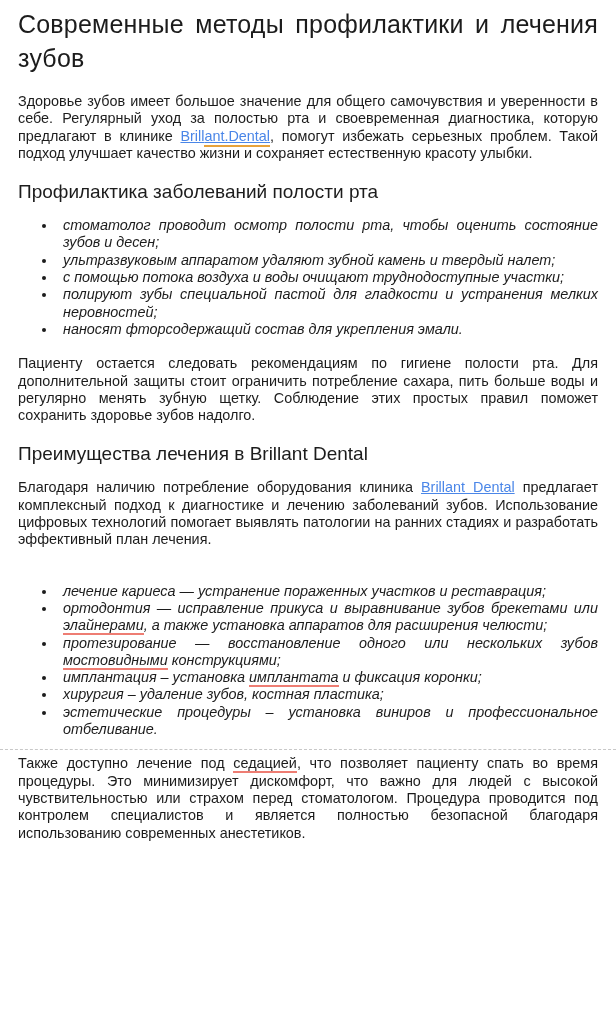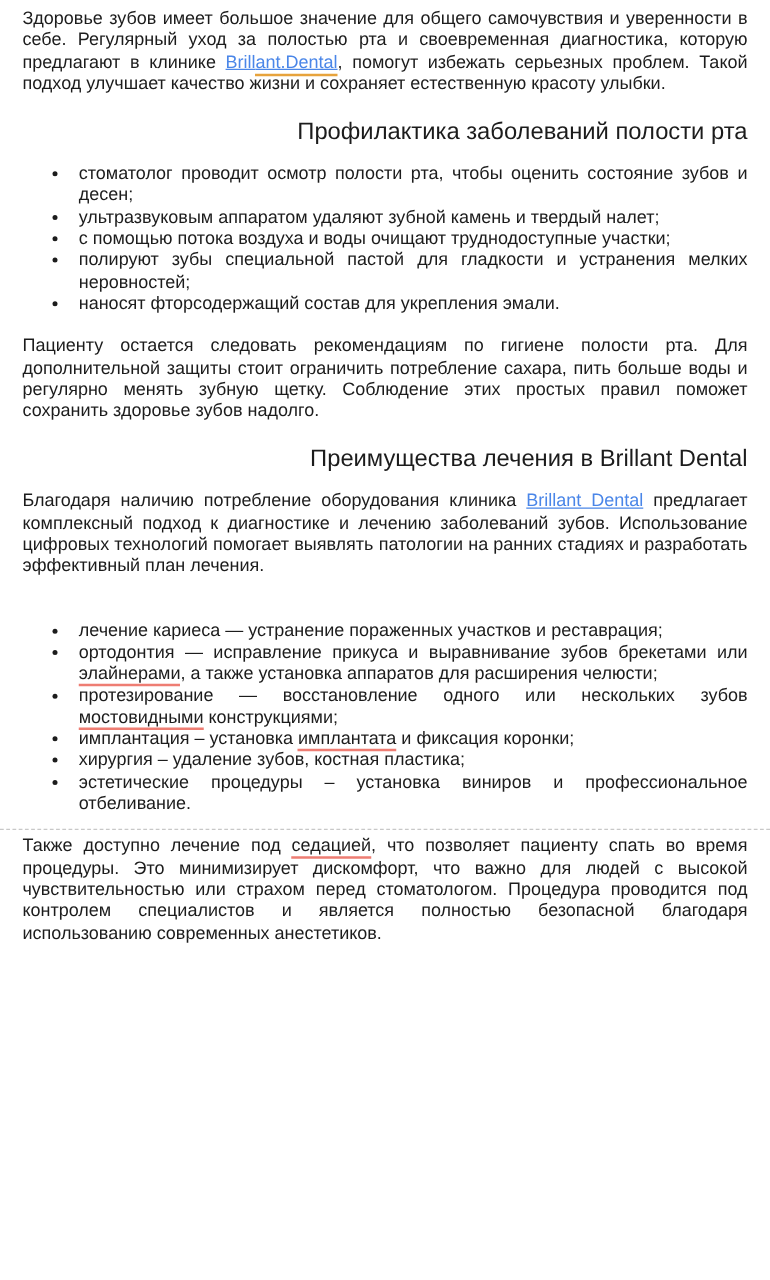--- a/index.html
+++ b/index.html
@@ -26,32 +26,32 @@
     line-height:34px;
     margin:0 0 18px 0;
     text-align:justify;
     letter-spacing:.2px;
   }
   h2.sec-h{
     font-size:19px;
     font-weight:400;
     line-height:25px;
     margin:2px 0 13px 0;
-    text-align:right;
   }
   p.body-p{
     font-size:14.4px;
     line-height:17.3px;
     margin:0 0 17px 0;
     text-align:justify;
   }
   ul.blist{
     margin:0 0 17px 0;
     padding-left:39px;
     list-style:disc outside;
+    font-style:italic;
   }
   ul.blist li{
     font-size:14.4px;
     line-height:17.3px;
     text-align:justify;
     padding-left:6px;
   }
   ul.blist.tight{margin-bottom:11px;margin-top:34px;}
   a.doclink{
     color:var(--link-color);
@@ -72,20 +72,21 @@
     border-top:1px dashed var(--pagebreak-color);
     margin:0 -18px 5px -18px;
     height:0;
   }
 </style>
 </head>
 <body>
 
 <div class="doc">
 
+  <h1 class="doc-title">Современные методы профилактики и лечения зубов</h1>
 
   <p class="body-p">
     <span>Здоровье зубов имеет большое значение для общего самочувствия и уверенности в себе. Регулярный уход за полостью рта и своевременная диагностика, которую предлагают в клинике </span><a class="doclink"><span>Brill</span><span class="grammar-mark">ant.Dental</span></a><span>, помогут избежать серьезных проблем. Такой подход улучшает качество жизни и сохраняет естественную красоту улыбки.</span>
   </p>
 
   <h2 class="sec-h">Профилактика заболеваний полости рта</h2>
 
 
 
 

